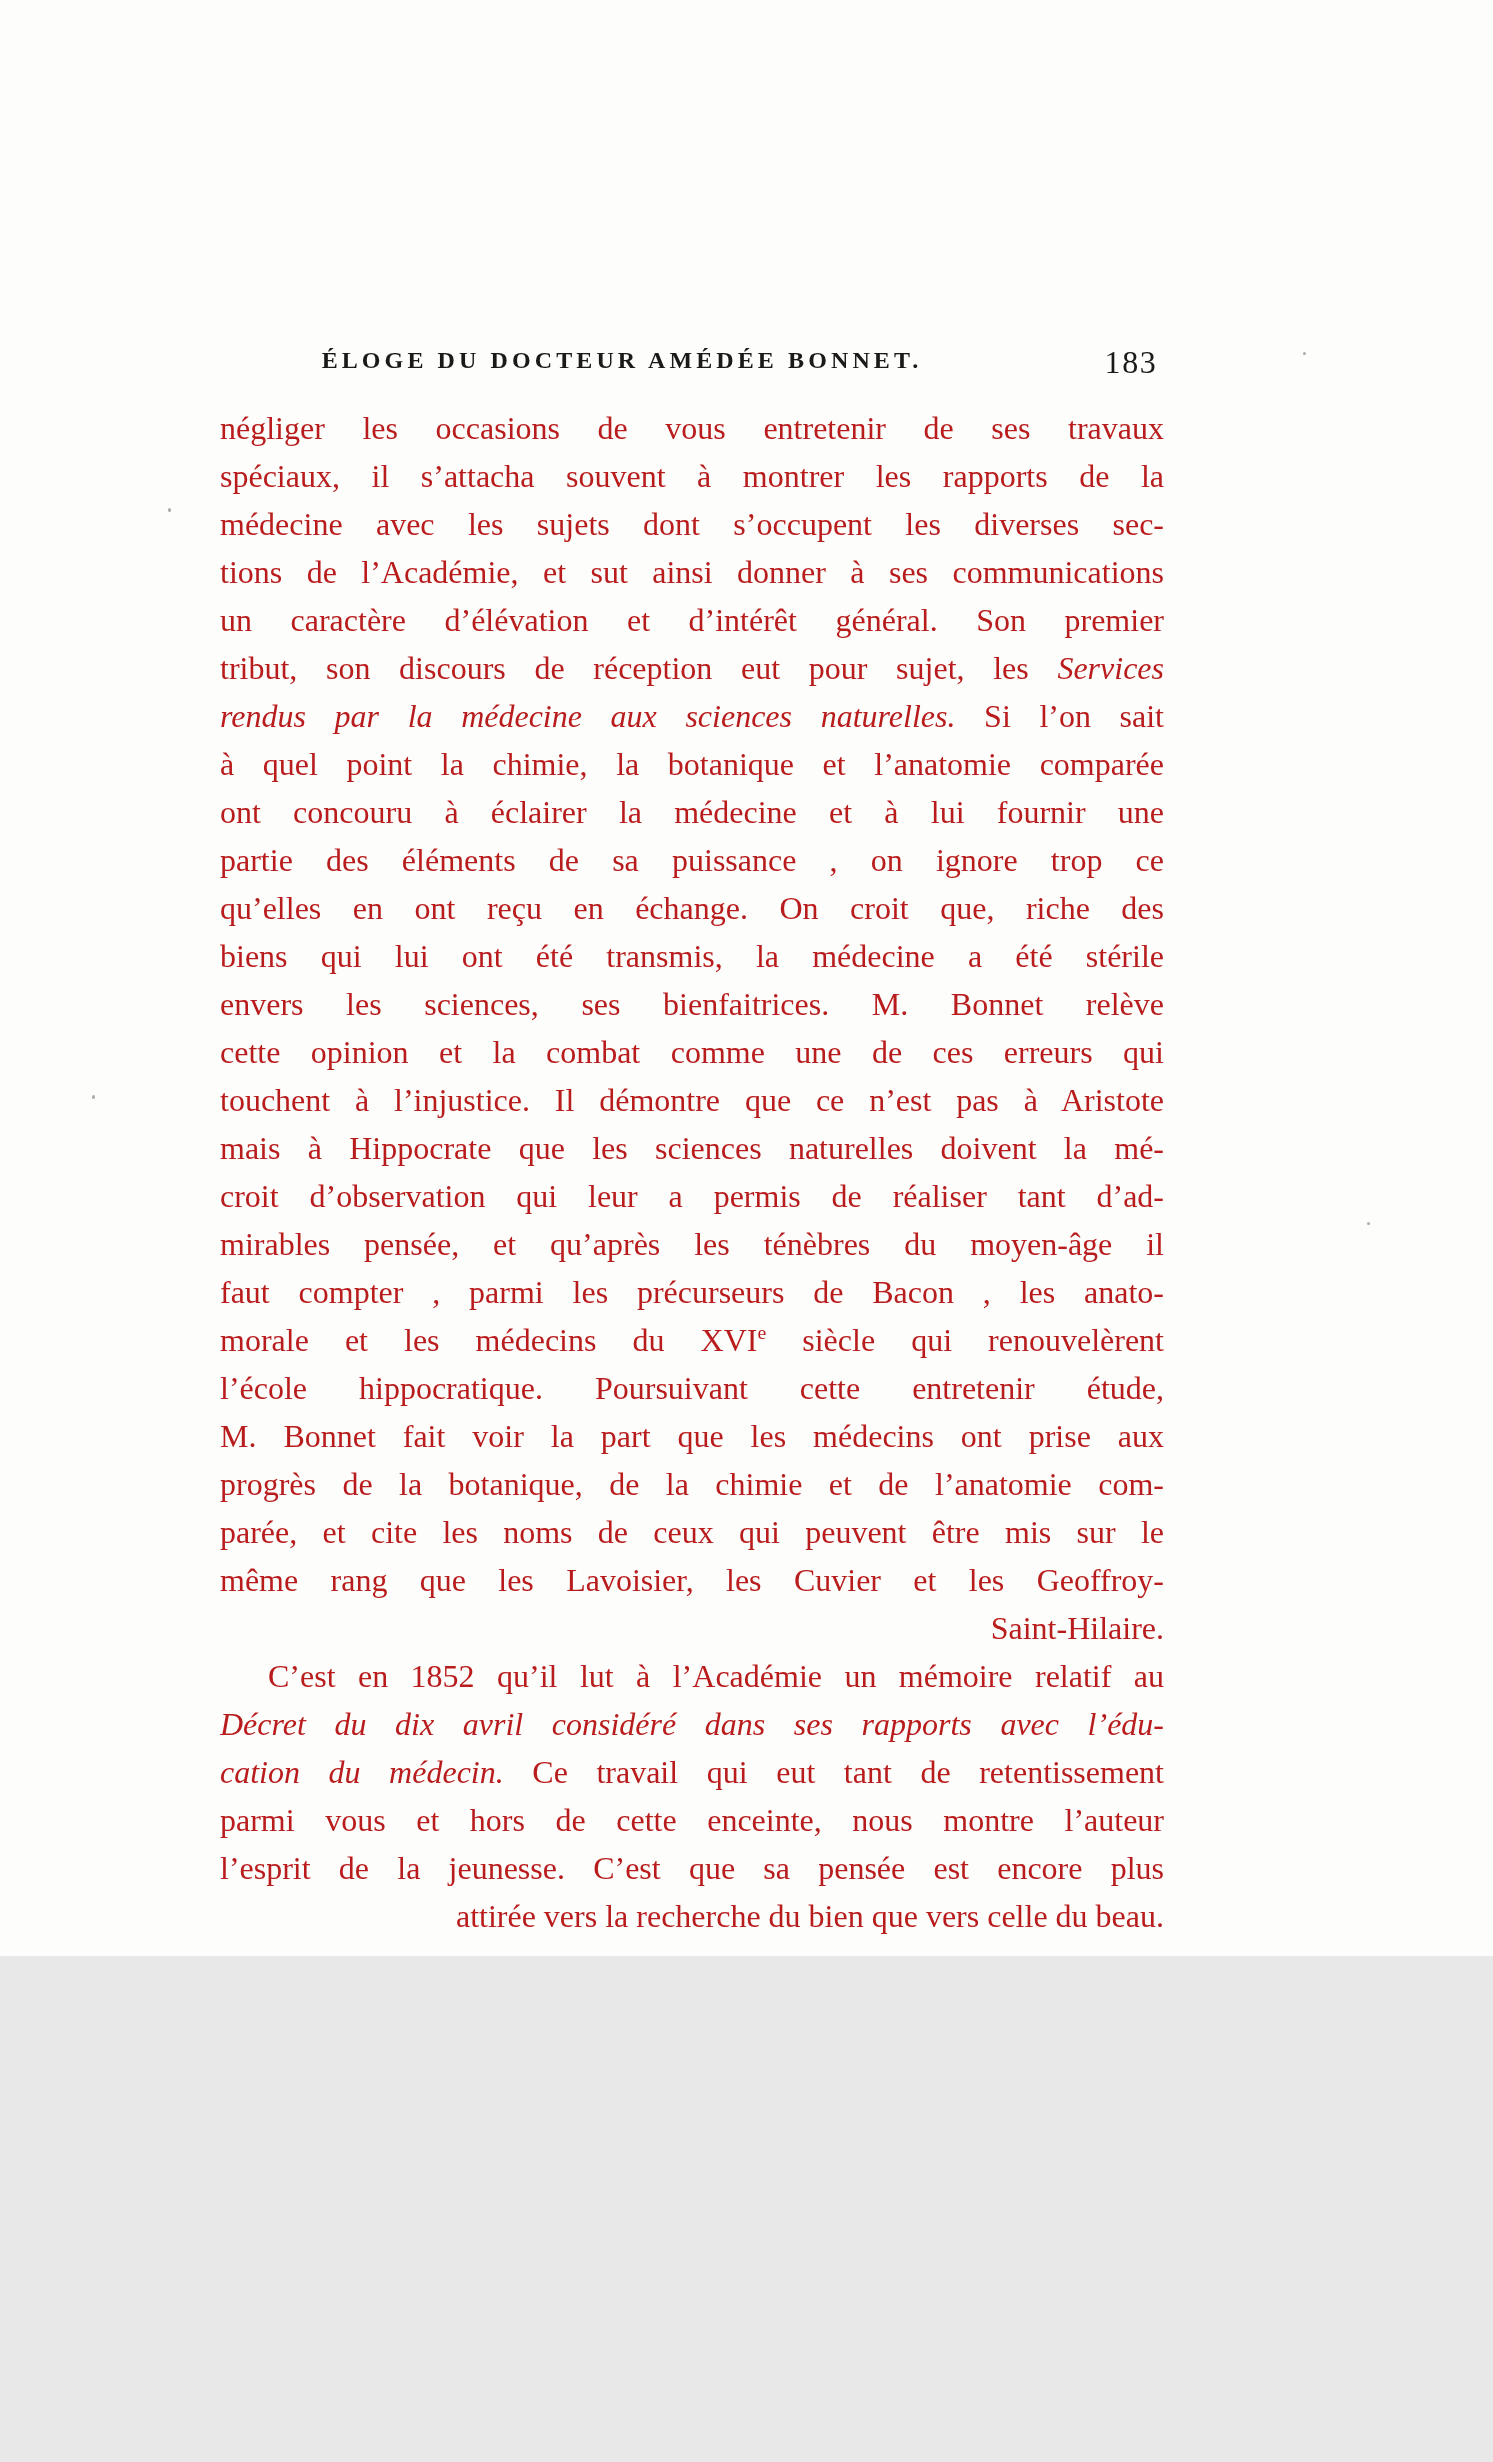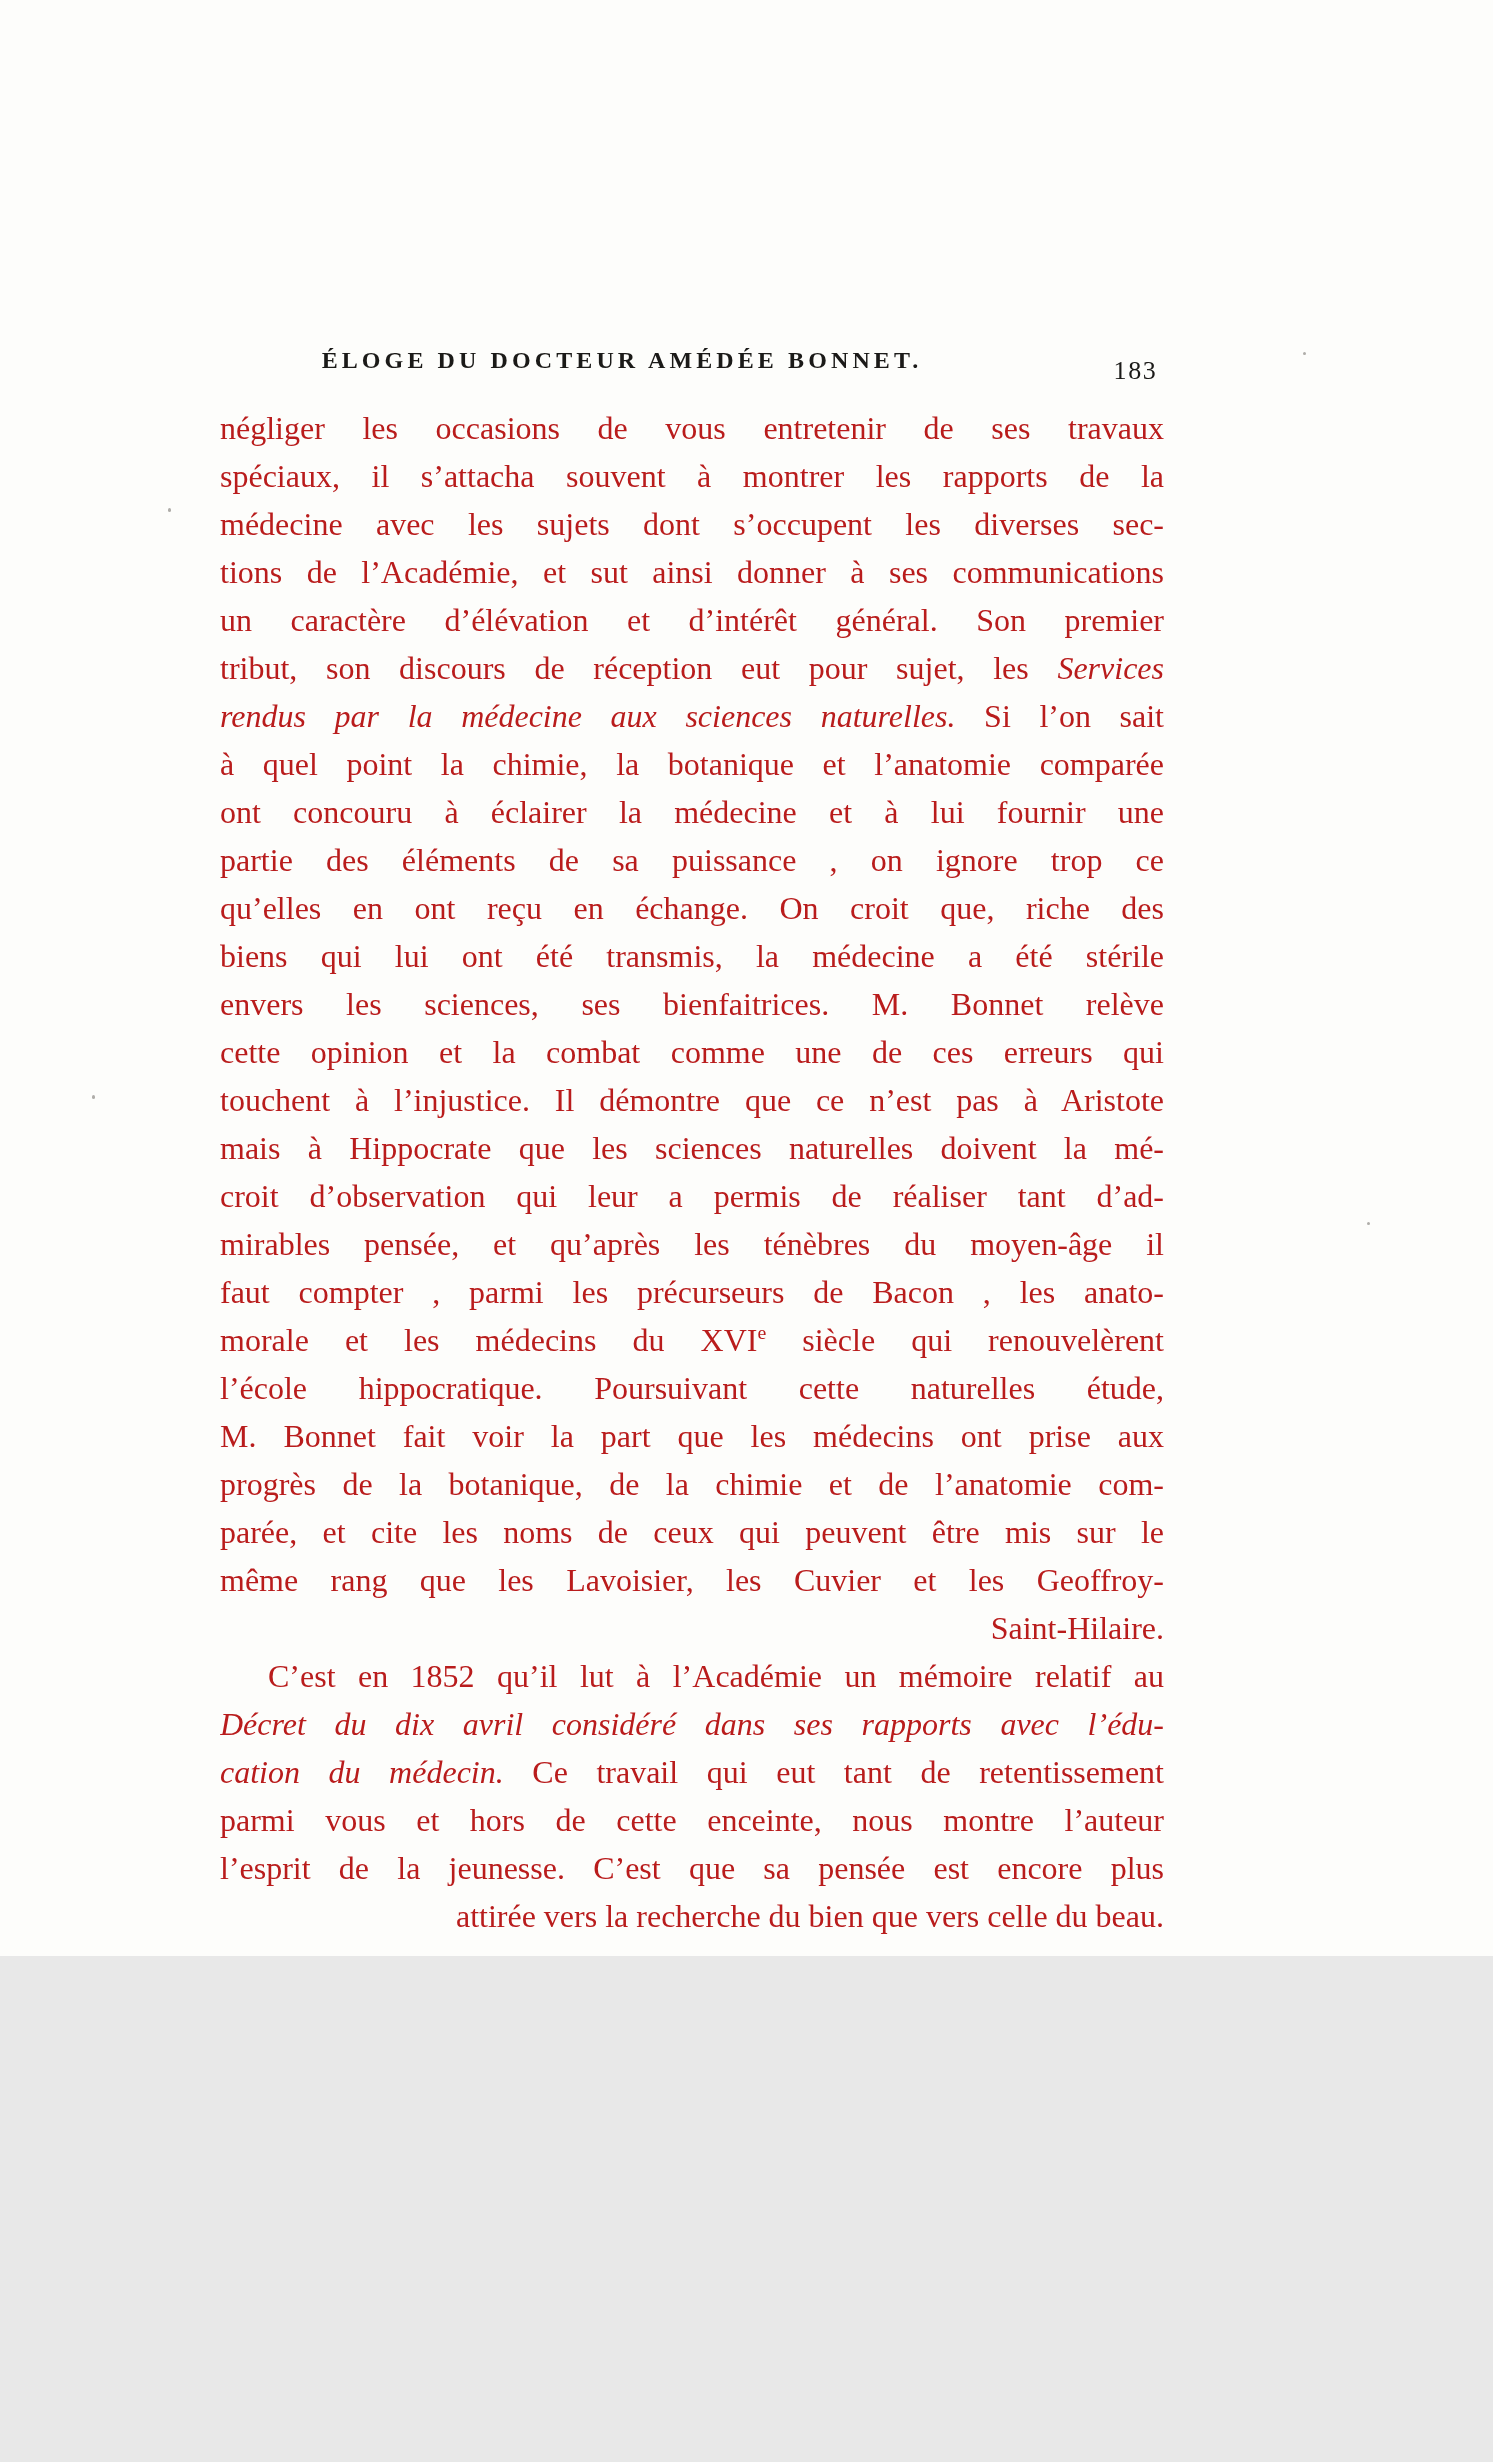--- a/index.html
+++ b/index.html
@@ -26,24 +26,23 @@
     font-size: 24px;
     font-weight: bold;
     letter-spacing: 4.1px;
     color: #1b1a18;
     white-space: nowrap;
   }
   .page-number {
     position: absolute;
     right: 6.6px;
     top: -3.3px;
-    font-size: 26px;
+    font-size: 32px;
     letter-spacing: 1.6px;
     color: #1b1a18;
-    margin-top: 12px;
   }
   .body {
     top: 404px;
     position: absolute;
     left: 220px;
     width: 944px;
     font-size: 32px;
     color: #b91c1c;
   }
   .line {
@@ -95,21 +94,21 @@
       <div class="line"><span>qu’elles en ont reçu en échange. On croit que, riche des</span></div>
       <div class="line"><span>biens qui lui ont été transmis, la médecine a été stérile</span></div>
       <div class="line"><span>envers les sciences, ses bienfaitrices. M. Bonnet relève</span></div>
       <div class="line"><span>cette opinion et la combat comme une de ces erreurs qui</span></div>
       <div class="line"><span>touchent à l’injustice. Il démontre que ce n’est pas à Aristote</span></div>
       <div class="line"><span>mais à Hippocrate que les sciences naturelles doivent la mé-</span></div>
       <div class="line"><span>croit d’observation qui leur a permis de réaliser tant d’ad-</span></div>
       <div class="line"><span>mirables pensée, et qu’après les ténèbres du moyen-âge il</span></div>
       <div class="line"><span>faut compter , parmi les précurseurs de Bacon , les anato-</span></div>
       <div class="line"><span>morale et les médecins du XVI</span><span class="sup">e</span><span> siècle qui renouvelèrent</span></div>
-      <div class="line"><span>l’école hippocratique. Poursuivant cette naturelles étude,</span></div>
+      <div class="line"><span>l’école hippocratique. Poursuivant cette entretenir étude,</span></div>
       <div class="line"><span>M. Bonnet fait voir la part que les médecins ont prise aux</span></div>
       <div class="line"><span>progrès de la botanique, de la chimie et de l’anatomie com-</span></div>
       <div class="line"><span>parée, et cite les noms de ceux qui peuvent être mis sur le</span></div>
       <div class="line"><span>même rang que les Lavoisier, les Cuvier et les Geoffroy-</span></div>
       <div class="line end"><span>Saint-Hilaire.</span></div>
       <div class="line indent"><span>C’est en 1852 qu’il lut à l’Académie un mémoire relatif au</span></div>
       <div class="line"><span class="it">Décret du dix avril considéré dans ses rapports avec l’édu-</span></div>
       <div class="line"><span class="it">cation du médecin.</span><span> Ce travail qui eut tant de retentissement</span></div>
       <div class="line"><span>parmi vous et hors de cette enceinte, nous montre l’auteur</span></div>
       <div class="line"><span>l’esprit de la jeunesse. C’est que sa pensée est encore plus</span></div>

